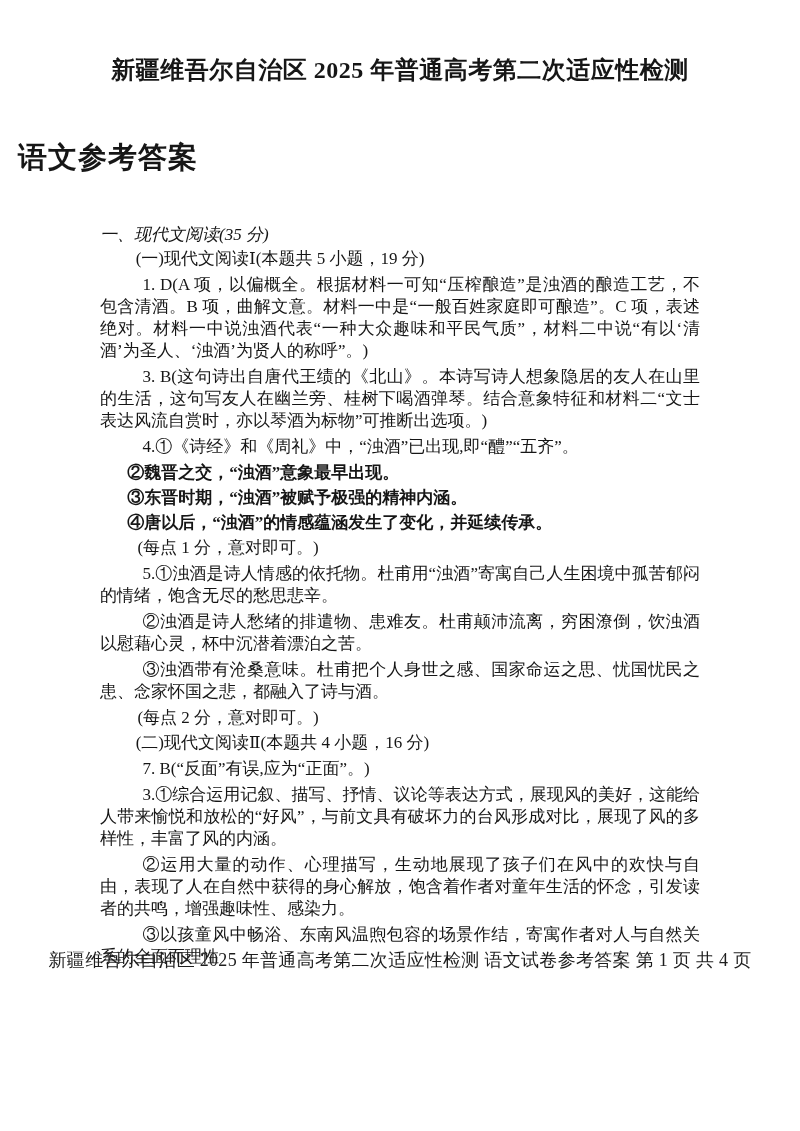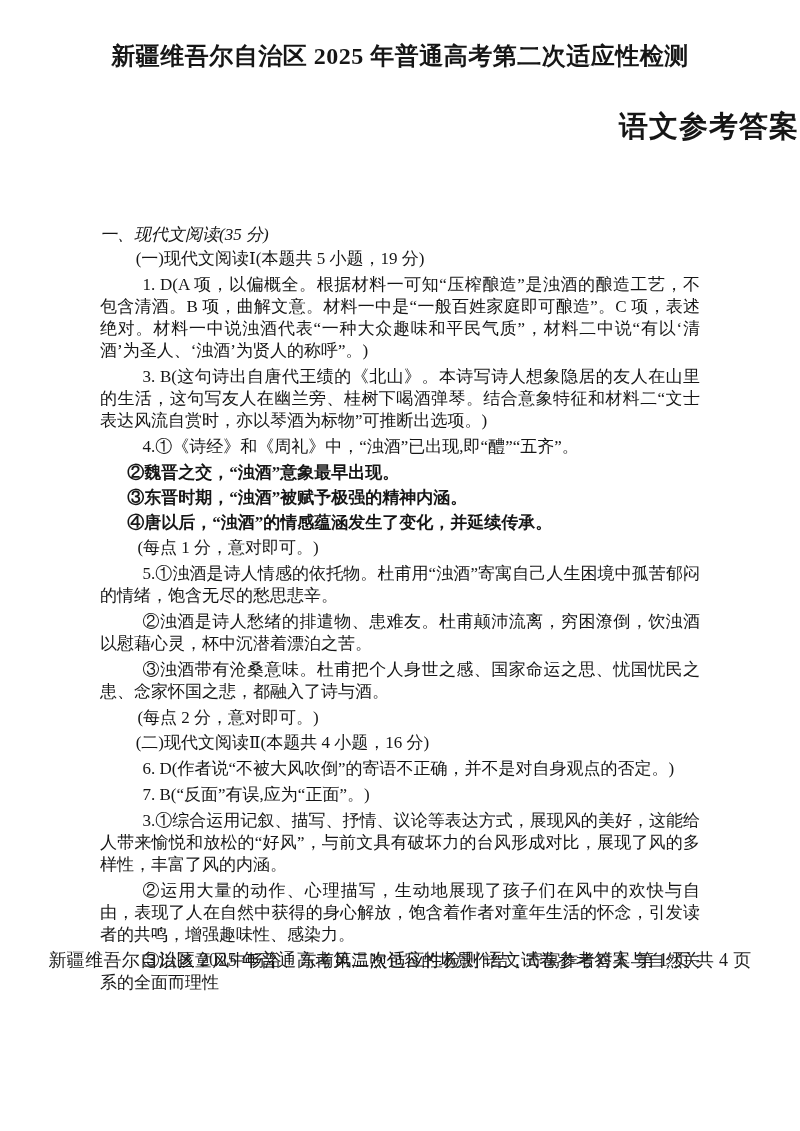--- a/index.html
+++ b/index.html
@@ -15,30 +15,30 @@
     font-family: "Liberation Serif", "DejaVu Serif", serif;
     color: #161616;
   }
   .page {
     position: absolute;
     inset: 0;
     background: #ffffff;
   }
   .doc-title {
     margin: 0;
-    padding-top: 40px;
+    padding-top: 54px;
     text-align: center;
     font-size: 24px;
     font-weight: bold;
     letter-spacing: 0.5px;
   }
   .doc-subtitle {
-    margin: 1px;
+    margin: 18px;
     padding-top: 34px;
-    text-align: right;
+    text-align: left;
     font-size: 29px;
     font-weight: bold;
     letter-spacing: 1px;
   }
   .content {
     position: absolute;
     left: 100px;
     right: 100px;
     top: 224px;
     font-size: 17px;
@@ -97,21 +97,20 @@
     <p class="para">4.①《诗经》和《周礼》中，“浊酒”已出现,即“醴”“五齐”。</p>
     <p class="sub">②魏晋之交，“浊酒”意象最早出现。</p>
     <p class="sub">③东晋时期，“浊酒”被赋予极强的精神内涵。</p>
     <p class="sub">④唐以后，“浊酒”的情感蕴涵发生了变化，并延续传承。</p>
     <p class="note">(每点 1 分，意对即可。)</p>
     <p class="para">5.①浊酒是诗人情感的依托物。杜甫用“浊酒”寄寓自己人生困境中孤苦郁闷的情绪，饱含无尽的愁思悲辛。</p>
     <p class="para">②浊酒是诗人愁绪的排遣物、患难友。杜甫颠沛流离，穷困潦倒，饮浊酒以慰藉心灵，杯中沉潜着漂泊之苦。</p>
     <p class="para">③浊酒带有沧桑意味。杜甫把个人身世之感、国家命运之思、忧国忧民之患、念家怀国之悲，都融入了诗与酒。</p>
     <p class="note">(每点 2 分，意对即可。)</p>
     <p class="h2">(二)现代文阅读Ⅱ(本题共 4 小题，16 分)</p>
-    <p class="para">6. D(作者说“不被大风吹倒”的寄语不正确，并不是对自身观点的否定。)</p>
     <p class="para">7. B(“反面”有误,应为“正面”。)</p>
     <p class="para">3.①综合运用记叙、描写、抒情、议论等表达方式，展现风的美好，这能给人带来愉悦和放松的“好风”，与前文具有破坏力的台风形成对比，展现了风的多样性，丰富了风的内涵。</p>
     <p class="para">②运用大量的动作、心理描写，生动地展现了孩子们在风中的欢快与自由，表现了人在自然中获得的身心解放，饱含着作者对童年生活的怀念，引发读者的共鸣，增强趣味性、感染力。</p>
     <p class="para">③以孩童风中畅浴、东南风温煦包容的场景作结，寄寓作者对人与自然关系的全面而理性</p>
   </div>
 
   <div class="page-footer">新疆维吾尔自治区 2025 年普通高考第二次适应性检测 语文试卷参考答案 第 1 页 共 4 页</div>
 
 </div>
 

